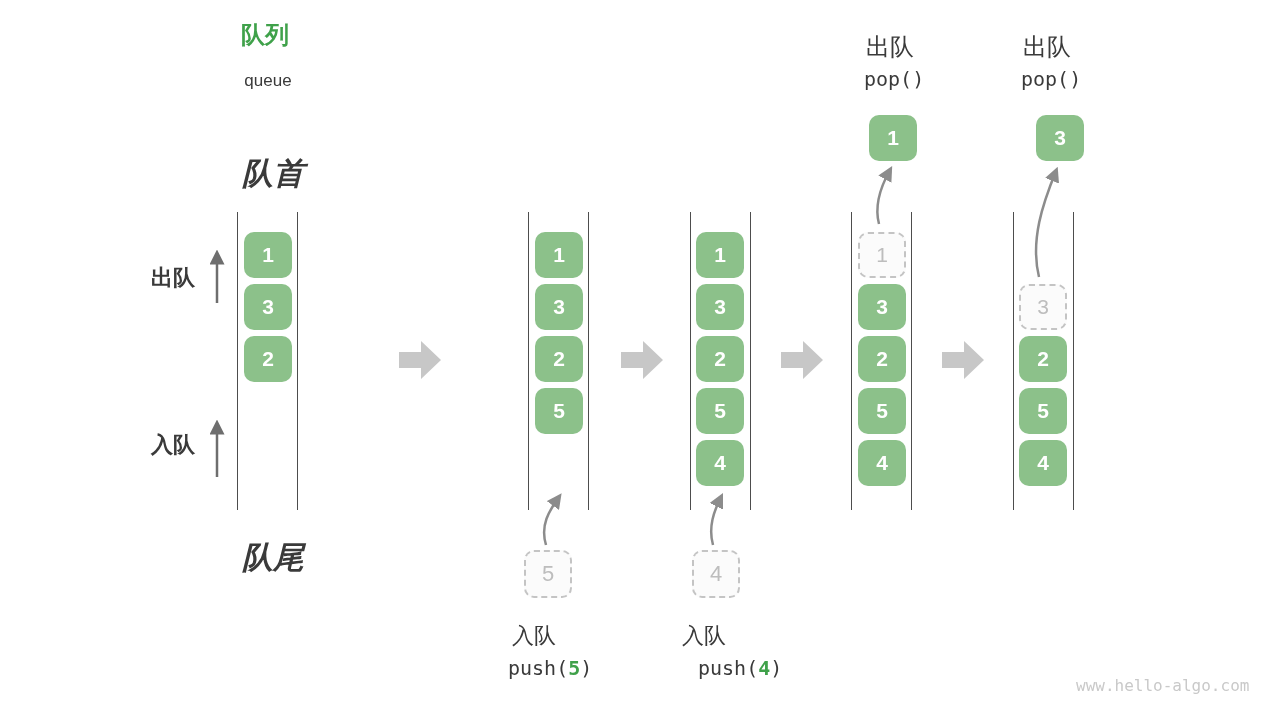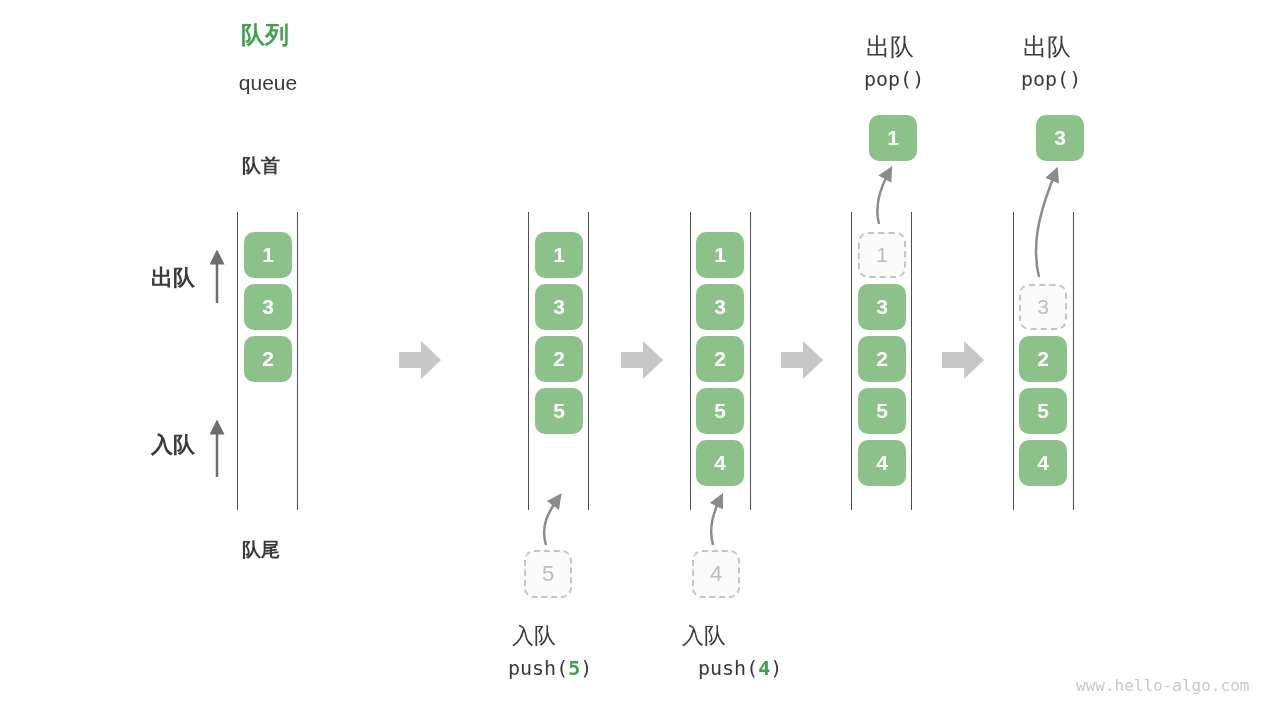--- a/index.html
+++ b/index.html
@@ -17,22 +17,22 @@
   #stage{
     position:relative;width:1280px;height:720px;background:#ffffff;
     font-family:"Liberation Sans","DejaVu Sans",sans-serif;color:var(--dark-text);
     overflow:hidden;
   }
   .abs{position:absolute;}
   .mono{font-family:"DejaVu Sans Mono","Liberation Mono",monospace;}
   .bold{font-weight:700;}
   .green{color:var(--accent-green);}
   .title-zh{font-size:24px;font-weight:700;color:var(--accent-green);}
-  .title-en{font-size:21px;color:var(--dark-text);}
-  .cjk-bold{font-size:19px;font-weight:700;color:var(--dark-text);}
+  .title-en{font-size:17px;color:var(--dark-text);}
+  .cjk-bold{font-size:31px;font-weight:700;color:var(--dark-text);font-style:italic;}
   .cjk-side{font-size:22px;font-weight:700;color:var(--dark-text);}
   .cjk-op{font-size:24px;font-weight:400;color:var(--dark-text);}
   .cjk-op-sm{font-size:22px;font-weight:400;color:var(--dark-text);}
   .code{font-size:20px;color:var(--dark-text);}
   .channel{
     position:absolute;top:212px;height:298px;width:61px;box-sizing:border-box;
     border-left:1.5px solid var(--line);border-right:1.5px solid var(--line);
   }
   .qbox{
     position:absolute;width:48px;height:46px;border-radius:10px;

